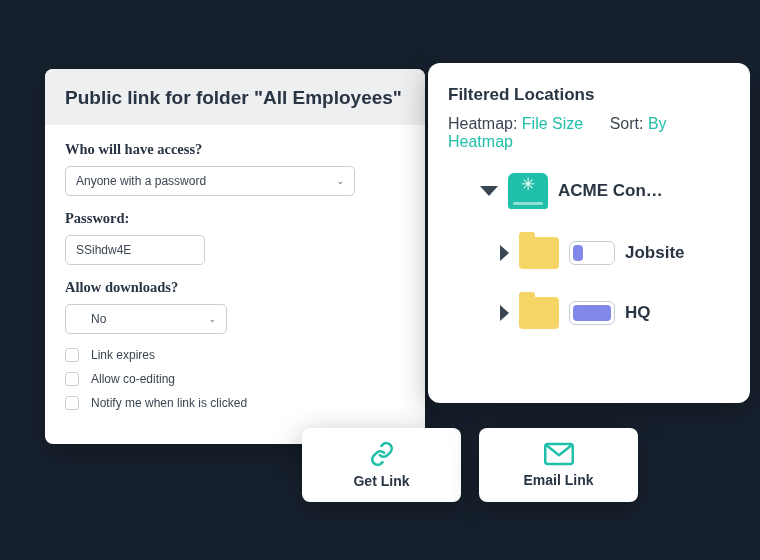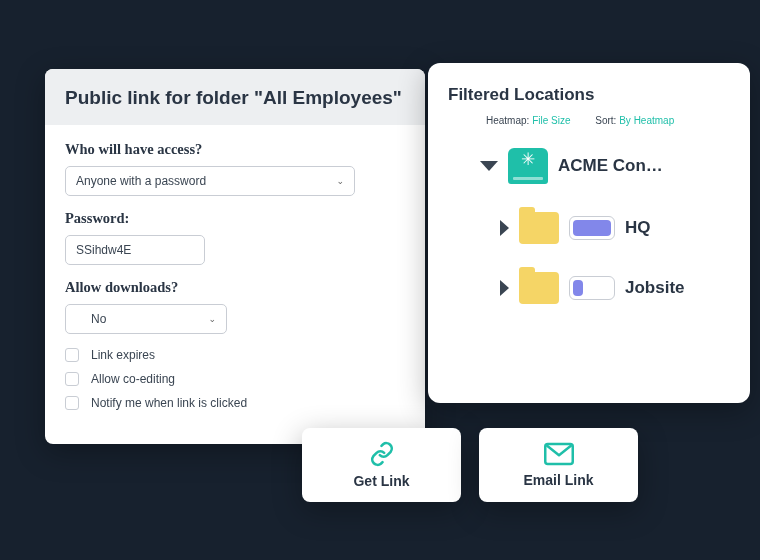--- a/index.html
+++ b/index.html
@@ -92,24 +92,23 @@
       padding: 22px 20px 39px;
       height: 340px;
     }
     .panel-title {
       font-size: 17px;
       font-weight: 700;
       color: #2a3544;
       margin-bottom: 10px;
     }
     .panel-sub {
-      font-size: 10px;
+      font-size: 16px;
       color: #3a4552;
       margin-bottom: 22px;
-      margin-left: 38px;
     }
     .panel-sub .val { color: #1fbfa9; }
     .panel-sub .seg { margin-right: 22px; }
     .tree-row {
       display: flex;
       align-items: center;
       gap: 10px;
       margin-bottom: 28px;
     }
     .tree-row.level1 { margin-left: 32px; }
@@ -282,32 +281,32 @@
   <div class="tree-row level1">
     <div class="tri-down"></div>
     <div class="drive-icon"></div>
     <span class="tree-label">ACME Con…</span>
   </div>
 
   <div class="tree-row level2">
     <div class="tri-right"></div>
     <div class="folder-icon"></div>
     <div class="pill">
-      <div class="pill-fill full"></div>
-    </div>
-    <span class="tree-label">HQ</span>
+      <div class="pill-fill some"></div>
+    </div>
+    <span class="tree-label">Jobsite</span>
   </div>
 
   <div class="tree-row level2">
     <div class="tri-right"></div>
     <div class="folder-icon"></div>
     <div class="pill">
-      <div class="pill-fill some"></div>
-    </div>
-    <span class="tree-label">Jobsite</span>
+      <div class="pill-fill full"></div>
+    </div>
+    <span class="tree-label">HQ</span>
   </div>
 </div>
 
 <div class="action-btn getlink">
   <svg class="link-svg" viewBox="0 0 24 24" fill="none" stroke="#1fbfa9" stroke-width="2.4" stroke-linecap="round">
     <path d="M10 13a5 5 0 0 0 7 0l3-3a5 5 0 0 0-7-7l-1.5 1.5"></path>
     <path d="M14 11a5 5 0 0 0-7 0l-3 3a5 5 0 0 0 7 7l1.5-1.5"></path>
   </svg>
   <span class="lbl">Get Link</span>
 </div>

